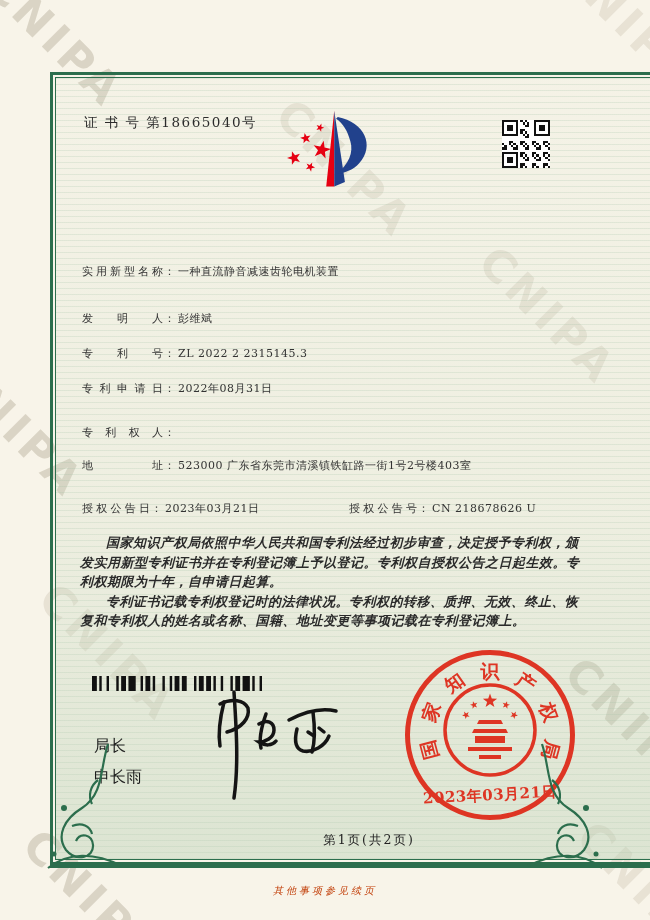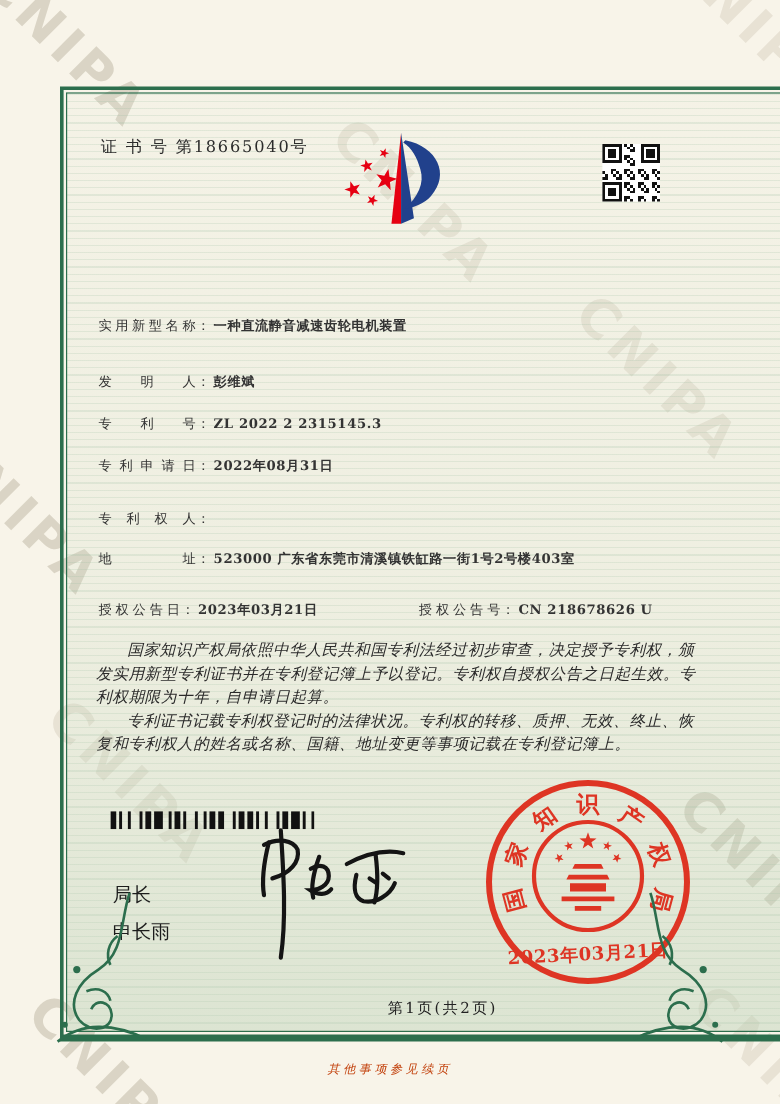--- a/index.html
+++ b/index.html
@@ -21,24 +21,24 @@
   .certno{position:absolute;left:28px;top:36px;font-size:13.5px;letter-spacing:1.5px;color:#2b2b2b;}
   .logo{position:absolute;left:222px;top:30px;width:100px;height:82px;}
   .qr{position:absolute;left:446px;top:42px;width:48px;height:48px;}
   .title{position:absolute;left:0;right:0;top:126px;text-align:center;font-size:30px;
          font-weight:bold;letter-spacing:8px;color:#141414;}
   .row{position:absolute;left:26px;right:4px;display:flex;align-items:center;
        font-size:11px;color:#333;white-space:nowrap;}
   .row .lbl{display:inline-block;width:81px;text-align:justify;text-align-last:justify;}
   .row .lbl5{width:68px;}
   .row .colon{margin-left:1px;}
-  .row .val{margin-left:3px;letter-spacing:0.5px;font-weight:bold;}
+  .row .val{margin-left:3px;letter-spacing:0.5px;}
   .pair2{position:absolute;left:267px;top:0;display:flex;align-items:baseline;}
   .legal{position:absolute;left:24px;top:455px;width:502px;font-size:13px;line-height:19.5px;
-         color:#2a2a2a;font-style:italic;letter-spacing:0.5px;}
+         color:#2a2a2a;font-style:italic;letter-spacing:0.5px;font-weight:bold;}
   .legal p{margin:0;text-indent:2em;}
   .barcode{position:absolute;left:36px;top:598px;width:170px;height:15px;}
   .director{position:absolute;left:38px;top:652px;font-family:"DejaVu Sans","Liberation Sans",sans-serif;
             font-size:16px;line-height:31px;color:#1c1c1c;font-weight:500;}
   .signature{position:absolute;left:138px;top:606px;width:155px;height:120px;}
   .seal{position:absolute;left:349px;top:572px;width:170px;height:170px;opacity:0.94;}
   .seal-circle{position:absolute;inset:0;border:5px solid #de2a19;border-radius:50%;box-sizing:border-box;}
   .seal-ch{position:absolute;width:20px;height:20px;text-align:center;font-size:19px;font-weight:bold;
            color:#de2a19;line-height:20px;}
   .seal-emblem{position:absolute;left:35px;top:30px;width:100px;height:100px;}

